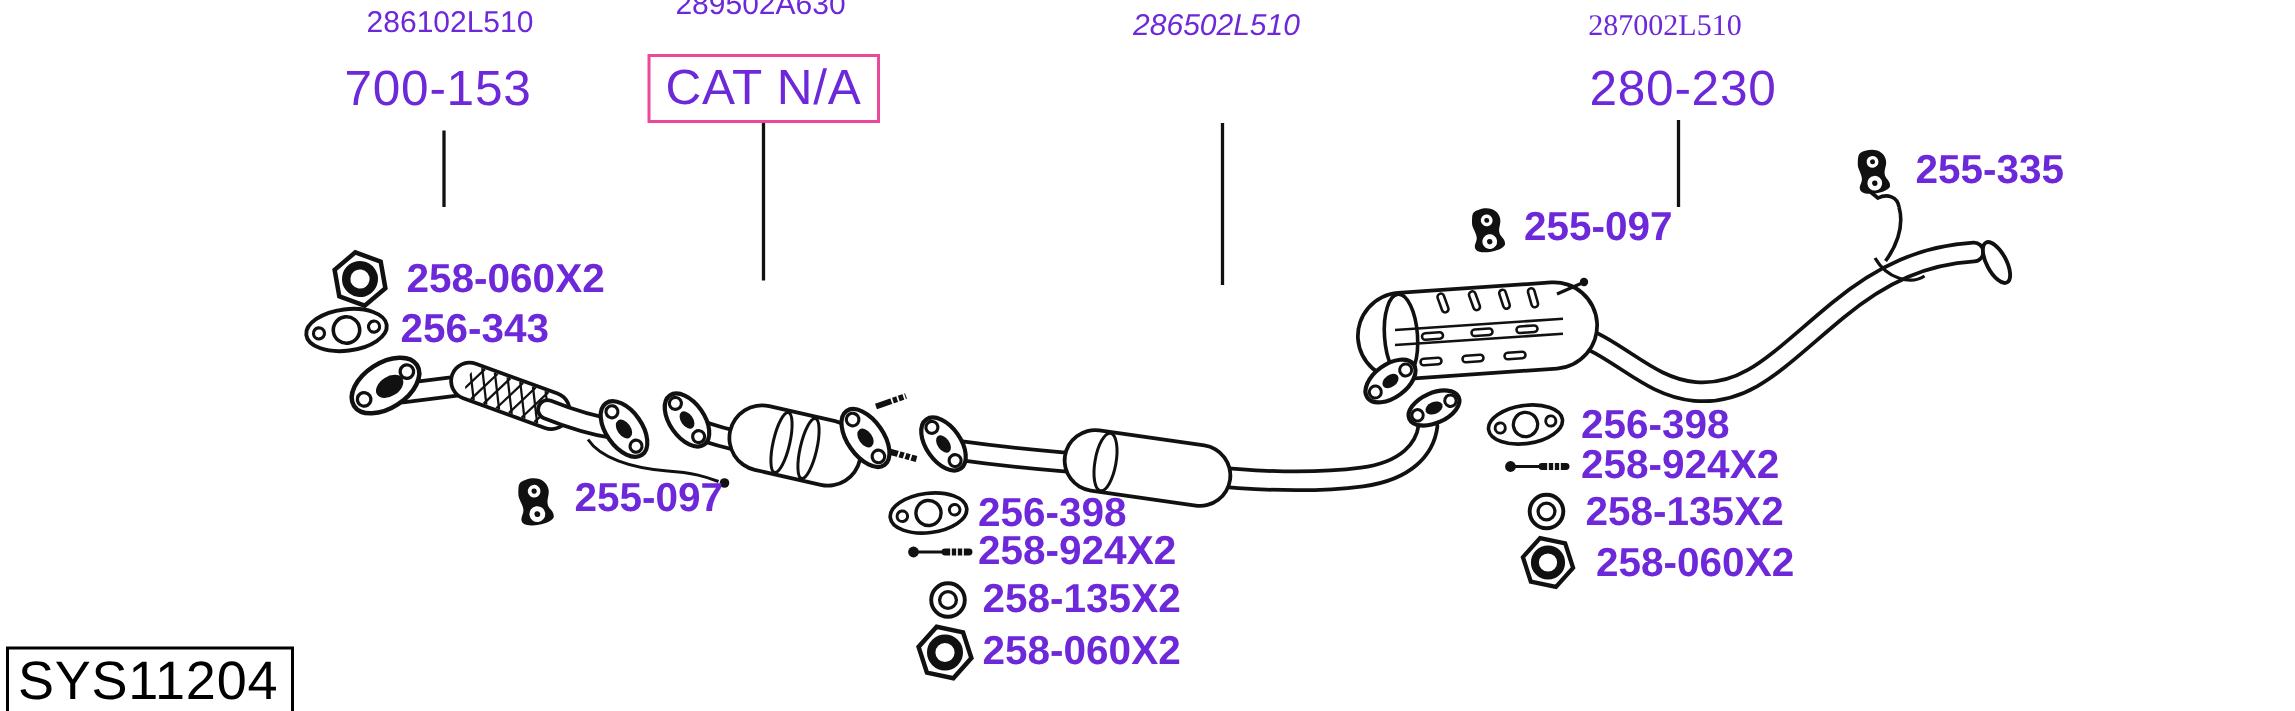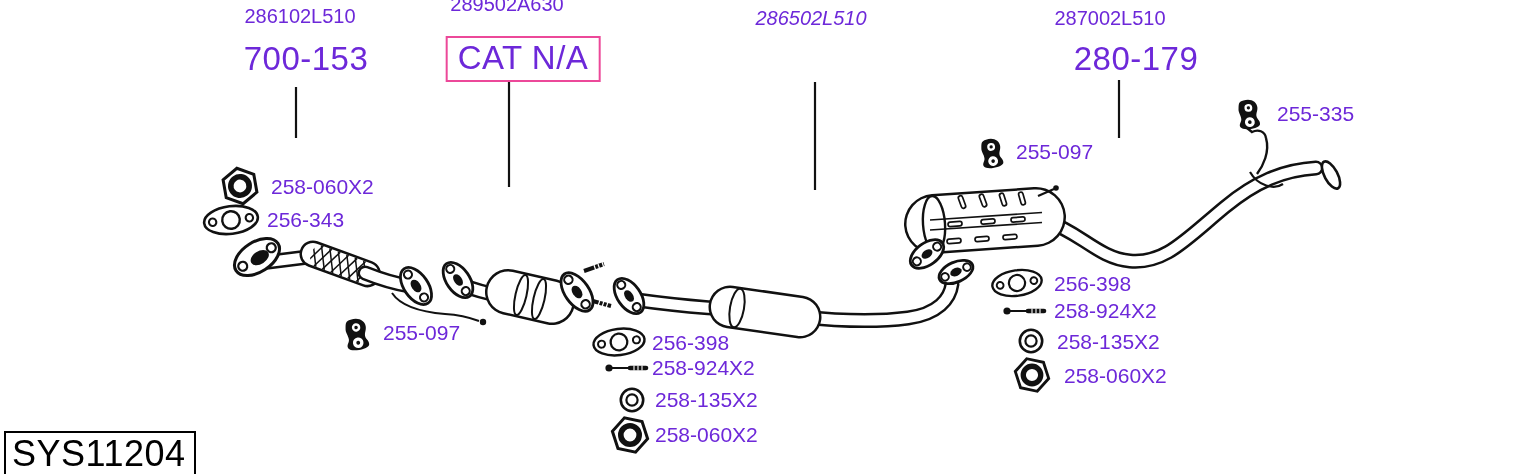--- a/index.html
+++ b/index.html
@@ -4,23 +4,23 @@
 <style>
   html,body { margin:0; padding:0; background:#fff; }
   .canvas {
     position:relative; width:1530px; height:474px; background:#ffffff;
     font-family:"Liberation Sans", sans-serif; color:#000;
     overflow:hidden;
   }
   .art { position:absolute; left:0; top:0; }
   .txt { position:absolute; white-space:nowrap; color:#6d28d9; }
   .pn   { font-size:20px; transform:translate(-50%,-50%); }
-  .code { font-size:33px; transform:translate(-50%,-50%); letter-spacing:0.5px;margin-left:14px; }
+  .code { font-size:33px; transform:translate(-50%,-50%); letter-spacing:0.5px; }
   .code.boxed { border:2px solid #ec4899; padding:1px 10px 3px 10px; }
-  .lbl  { font-size:21px; transform:translateY(-52%); }
+  .lbl  { font-size:27px; transform:translateY(-52%);font-weight:bold; }
   .sys-box {
     position:absolute; left:4px; top:431px; border:2px solid #000;
     font-size:36px; padding:0px 9px 2px 6px; letter-spacing:0.5px;
   }
 </style>
 </head>
 <body>
 
 <div class="canvas">
 
@@ -221,22 +221,22 @@
   </svg>
 
   <div class="txt pn" style="left:300px; top:16px;">286102L510</div>
   <div class="txt code" style="left:292px; top:59px;">700-153</div>
 
   <div class="txt pn" style="left:507px; top:4px;">289502A630</div>
   <div class="txt code boxed" style="left:509px; top:59px;">CAT N/A</div>
 
   <div class="txt pn" style="left:811px; top:18px;font-style:italic;">286502L510</div>
 
-  <div class="txt pn" style="left:1110px; top:18px;">287002L510</div>
-  <div class="txt code" style="left:1122px; top:59px;">280-179</div>
+  <div class="txt pn" style="left:1110px; top:18px;font-family:Liberation Serif, serif;">287002L510</div>
+  <div class="txt code" style="left:1122px; top:59px;">280-230</div>
 
   <div class="txt lbl" style="left:271px; top:187px;">258-060X2</div>
   <div class="txt lbl" style="left:267px; top:220px;">256-343</div>
   <div class="txt lbl" style="left:383px; top:333px;">255-097</div>
 
   <div class="txt lbl" style="left:652px; top:343px;">256-398</div>
   <div class="txt lbl" style="left:652px; top:368px;">258-924X2</div>
   <div class="txt lbl" style="left:655px; top:400px;">258-135X2</div>
   <div class="txt lbl" style="left:655px; top:435px;">258-060X2</div>
 

